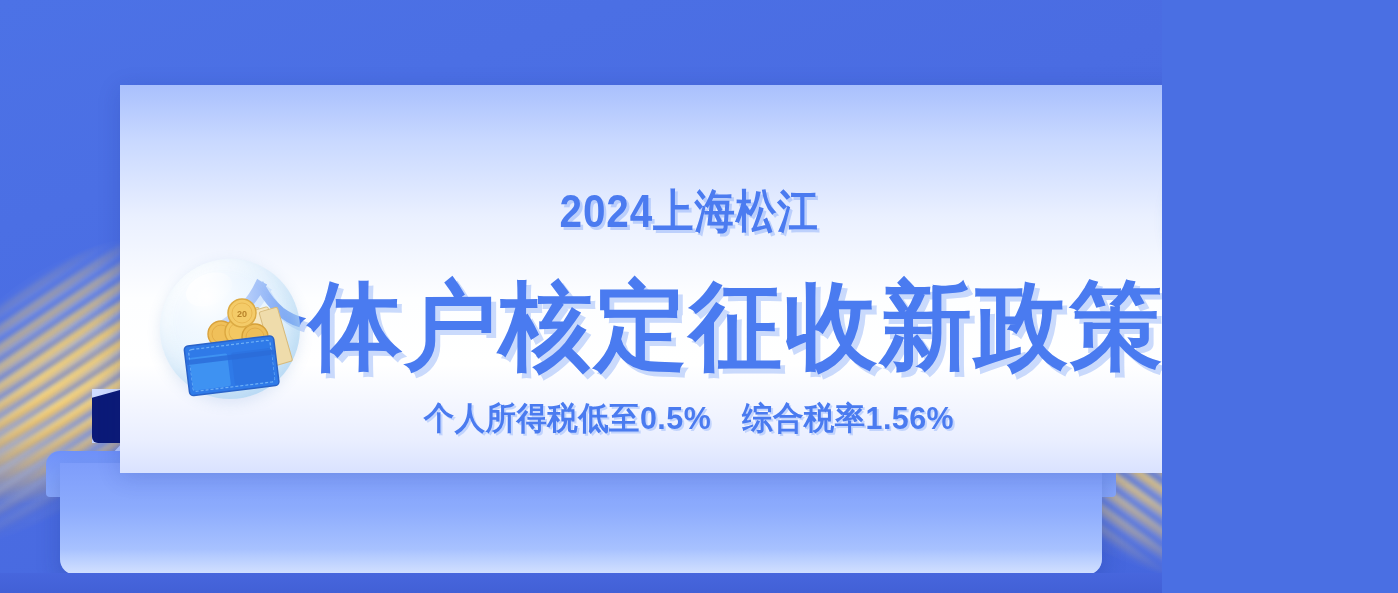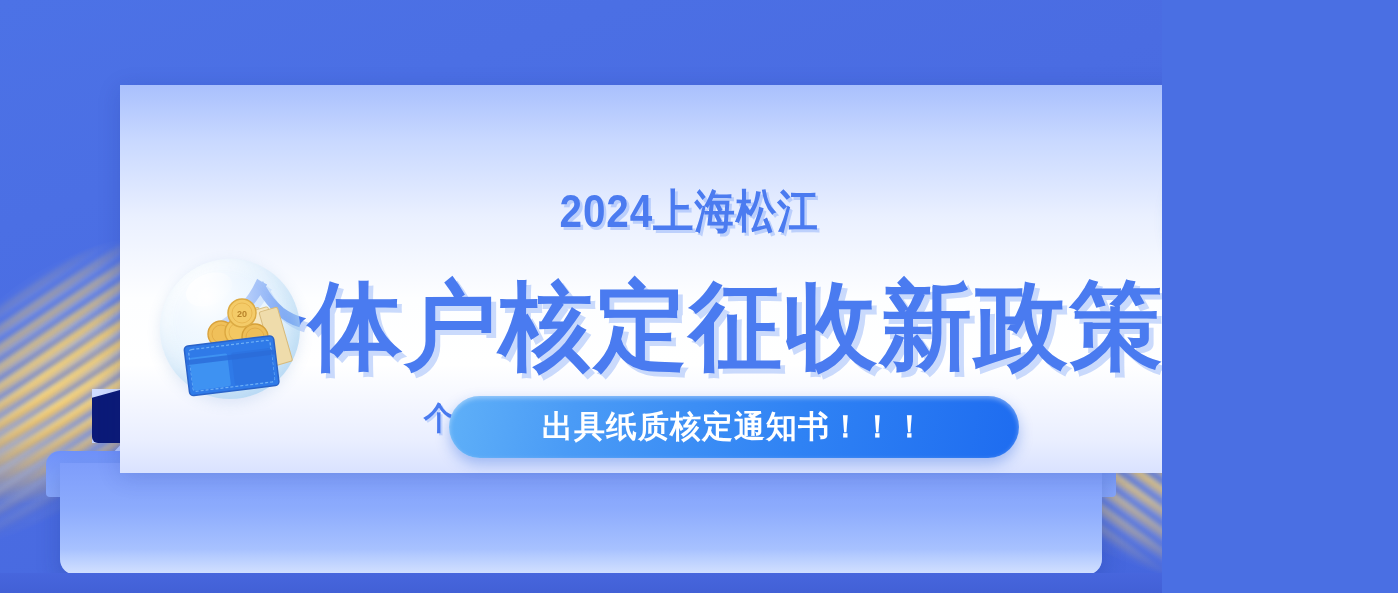--- a/index.html
+++ b/index.html
@@ -142,21 +142,20 @@
     <div class="box-body"></div>
     <div class="box-base"></div>
   </div>
 
   <div class="card">
     <div class="title">2024上海松江</div>
     <div class="headline">个体户核定征收新政策</div>
     <div class="subtitle">个人所得税低至0.5%　综合税率1.56%</div>
   </div>
 
-  <div class="cta">出具纸质核定通知书！！！</div>
 
   <div class="bubble bubble-wallet"></div>
   <div class="wallet-art">
     <svg viewBox="0 0 140 140" width="140" height="140">
       <g transform="translate(0,4)">
 
         <g transform="rotate(-16 95 60)">
           <rect x="86" y="38" width="19" height="56" rx="2" fill="#f0dcab" stroke="#d9bf82" stroke-width="1"></rect>
           <rect x="95" y="40" width="19" height="56" rx="2" fill="#f6e7bf" stroke="#dcc489" stroke-width="1"></rect>
           <rect x="104" y="43" width="19" height="56" rx="2" fill="#efdcab" stroke="#d6ba7c" stroke-width="1"></rect>

